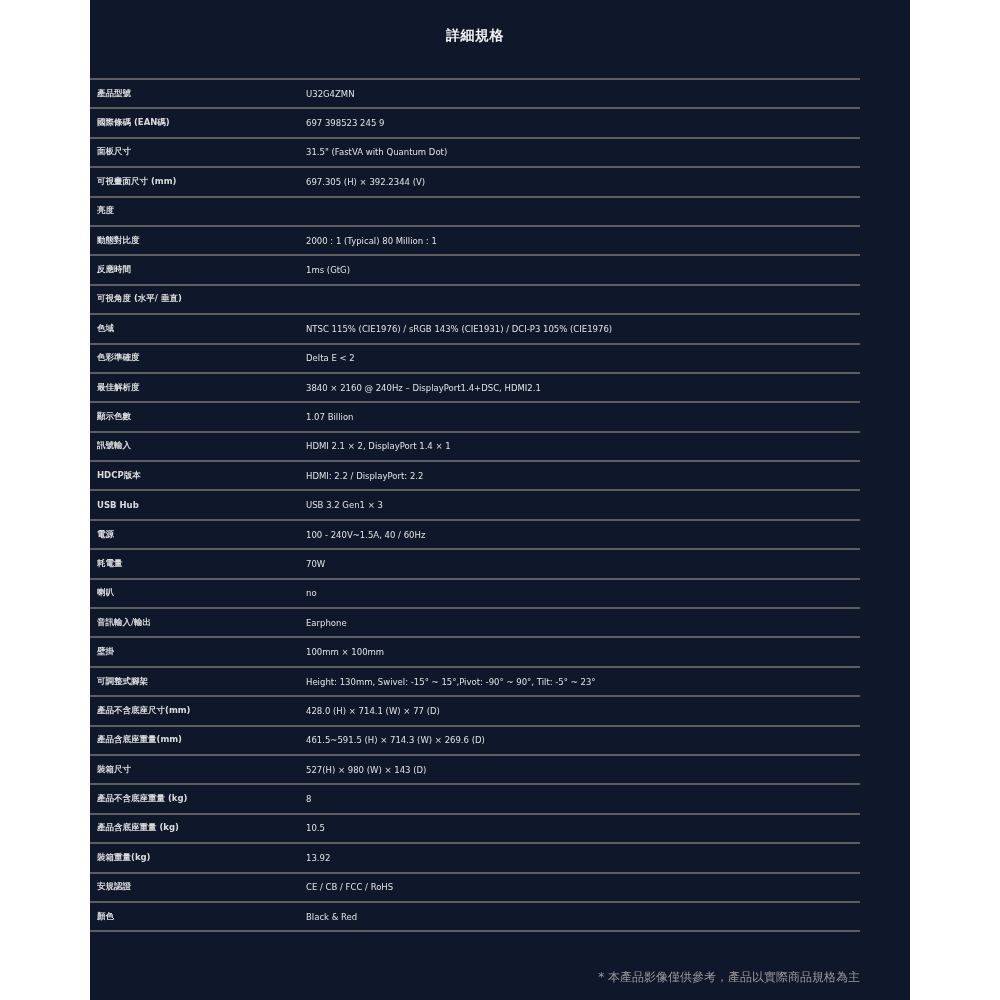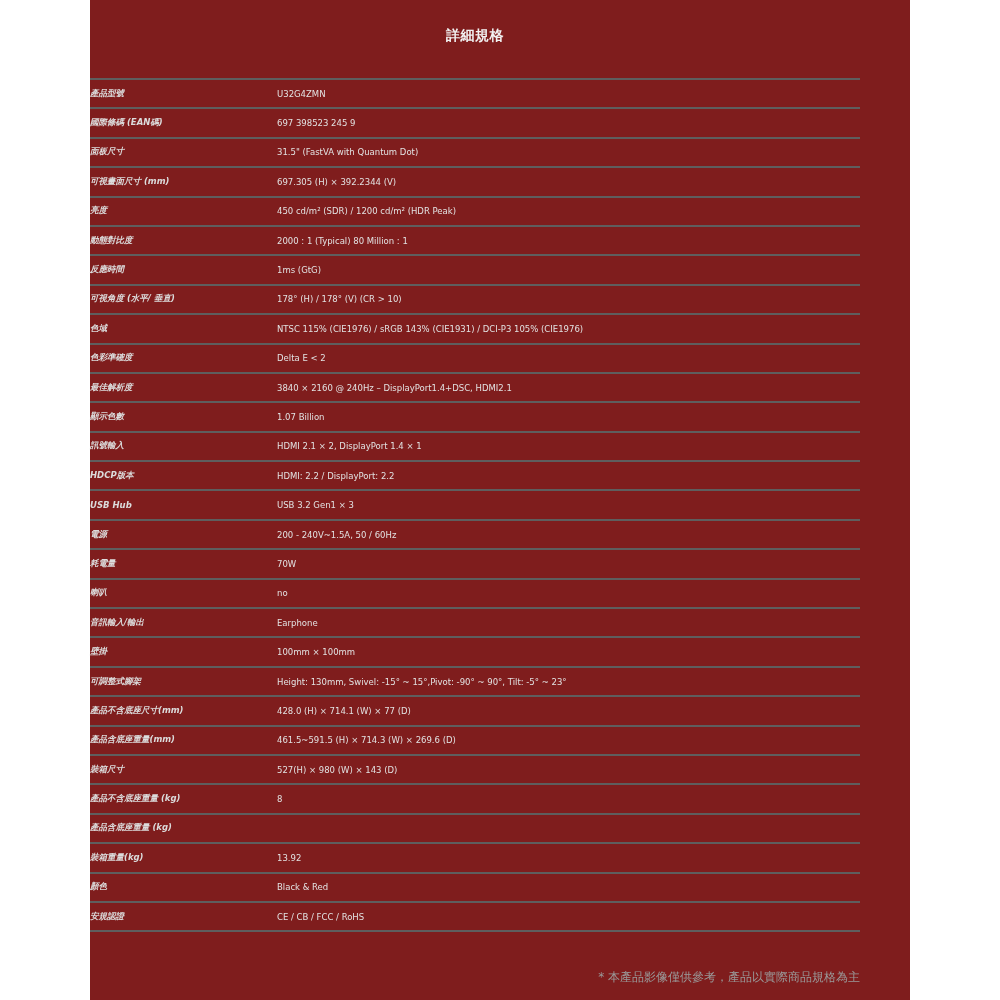--- a/index.html
+++ b/index.html
@@ -12,21 +12,21 @@
   }
   body {
     font-family: "DejaVu Sans", "Liberation Sans", sans-serif;
   }
   .panel {
     position: absolute;
     left: 90px;
     top: 0;
     width: 820px;
     height: 1000px;
-    background: #7f1d1d;
+    background: #0f172a;
   }
   .title {
     position: absolute;
     left: 0;
     top: 27px;
     width: 770px;
     text-align: center;
     color: #f2f2f2;
     font-size: 14px;
     font-weight: bold;
@@ -42,25 +42,25 @@
   .spec-row {
     display: flex;
     align-items: center;
     height: 27.4px;
     border-bottom: 2px solid #5e5e5e;
     color: #e0e0e0;
     font-size: 8.5px;
     white-space: nowrap;
   }
   .spec-label {
-    width: 187px;
+    width: 216px;
+    padding-left: 7px;
     box-sizing: border-box;
     font-weight: bold;
     color: #dcdcdc;
-    font-style: italic;
   }
   .spec-value {
     flex: 1;
     color: #e2e2e2;
   }
   .footnote {
     position: absolute;
     right: 50px;
     top: 969px;
     color: #9a9a9a;
@@ -85,33 +85,31 @@
       <div class="spec-row">
         <div class="spec-label">面板尺寸</div>
         <div class="spec-value">31.5" (FastVA with Quantum Dot)</div>
       </div>
       <div class="spec-row">
         <div class="spec-label">可視畫面尺寸 (mm)</div>
         <div class="spec-value">697.305 (H) × 392.2344 (V)</div>
       </div>
       <div class="spec-row">
         <div class="spec-label">亮度</div>
-        <div class="spec-value">450 cd/m² (SDR) / 1200 cd/m² (HDR Peak)</div>
       </div>
       <div class="spec-row">
         <div class="spec-label">動態對比度</div>
         <div class="spec-value">2000 : 1 (Typical) 80 Million : 1</div>
       </div>
       <div class="spec-row">
         <div class="spec-label">反應時間</div>
         <div class="spec-value">1ms (GtG)</div>
       </div>
       <div class="spec-row">
         <div class="spec-label">可視角度 (水平/ 垂直)</div>
-        <div class="spec-value">178° (H) / 178° (V) (CR &gt; 10)</div>
       </div>
       <div class="spec-row">
         <div class="spec-label">色域</div>
         <div class="spec-value">NTSC 115% (CIE1976) / sRGB 143% (CIE1931) / DCI-P3 105% (CIE1976)</div>
       </div>
       <div class="spec-row">
         <div class="spec-label">色彩準確度</div>
         <div class="spec-value">Delta E &lt; 2</div>
       </div>
       <div class="spec-row">
@@ -129,21 +127,21 @@
       <div class="spec-row">
         <div class="spec-label">HDCP版本</div>
         <div class="spec-value">HDMI: 2.2 / DisplayPort: 2.2</div>
       </div>
       <div class="spec-row">
         <div class="spec-label">USB Hub</div>
         <div class="spec-value">USB 3.2 Gen1 × 3</div>
       </div>
       <div class="spec-row">
         <div class="spec-label">電源</div>
-        <div class="spec-value">200 - 240V~1.5A, 50 / 60Hz</div>
+        <div class="spec-value">100 - 240V~1.5A, 40 / 60Hz</div>
       </div>
       <div class="spec-row">
         <div class="spec-label">耗電量</div>
         <div class="spec-value">70W</div>
       </div>
       <div class="spec-row">
         <div class="spec-label">喇叭</div>
         <div class="spec-value">no</div>
       </div>
       <div class="spec-row">
@@ -169,29 +167,30 @@
       <div class="spec-row">
         <div class="spec-label">裝箱尺寸</div>
         <div class="spec-value">527(H) × 980 (W) × 143 (D)</div>
       </div>
       <div class="spec-row">
         <div class="spec-label">產品不含底座重量 (kg)</div>
         <div class="spec-value">8</div>
       </div>
       <div class="spec-row">
         <div class="spec-label">產品含底座重量 (kg)</div>
+        <div class="spec-value">10.5</div>
       </div>
       <div class="spec-row">
         <div class="spec-label">裝箱重量(kg)</div>
         <div class="spec-value">13.92</div>
       </div>
       <div class="spec-row">
+        <div class="spec-label">安規認證</div>
+        <div class="spec-value">CE / CB / FCC / RoHS</div>
+      </div>
+      <div class="spec-row">
         <div class="spec-label">顏色</div>
         <div class="spec-value">Black &amp; Red</div>
-      </div>
-      <div class="spec-row">
-        <div class="spec-label">安規認證</div>
-        <div class="spec-value">CE / CB / FCC / RoHS</div>
       </div>
     </div>
 
   <div class="footnote">* 本產品影像僅供參考，產品以實際商品規格為主</div>
 </div>
 
 </body></html>

